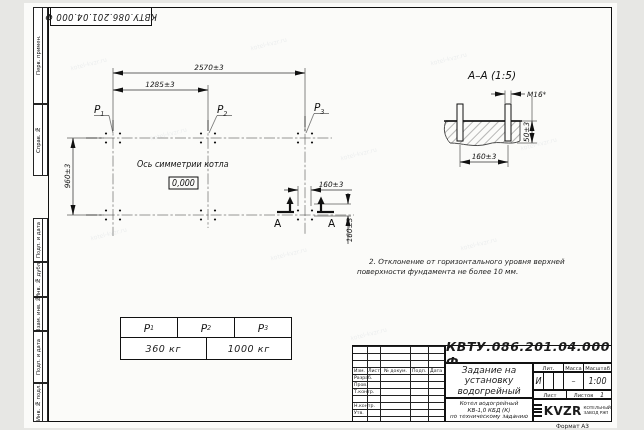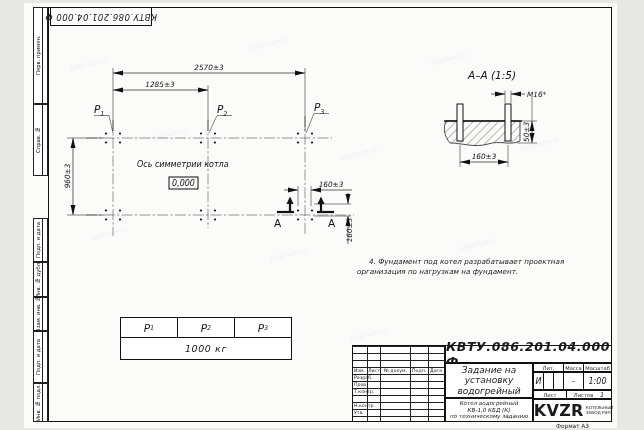--- a/index.html
+++ b/index.html
@@ -51,21 +51,21 @@
   .tb-lit-head div:last-child{border-right:none;}
   .tb-lit-val{left:533px;top:372px;width:79px;height:18px;display:flex;}
   .tb-lit-val div{border-right:1px solid #111;box-sizing:border-box;display:flex;align-items:center;justify-content:center;
       font-size:8px;font-style:italic;}
   .tb-lit-val div:last-child{border-right:none;}
   .tb-list-row{left:533px;top:390px;width:79px;height:9px;display:flex;font-size:5.2px;}
   .tb-list-row .c1{width:33px;border-right:1px solid #111;box-sizing:border-box;display:flex;align-items:center;justify-content:center;}
   .tb-list-row .c2{flex:1;display:flex;align-items:center;justify-content:space-evenly;}
   .tb-logo{left:533px;top:399px;width:79px;height:23px;display:flex;align-items:center;justify-content:center;gap:2px;}
   .logo-stripes{width:10px;height:13px;background:repeating-linear-gradient(180deg,#111 0 2px,#fff 2px 3.6px);}
-  .logo-name{font-weight:bold;font-size:16px;letter-spacing:.3px;}
+  .logo-name{font-weight:bold;font-size:12px;letter-spacing:.3px;}
   .logo-sub{font-size:4.2px;line-height:1.15;}
   .format{position:absolute;left:533px;top:422px;width:79px;height:8px;display:flex;align-items:center;justify-content:center;font-size:5.8px;}
   svg text{fill:#111;}
   .cl{stroke:#444;stroke-width:.55;stroke-dasharray:11 2.2 2.4 2.2;fill:none;}
   .ext{stroke:#222;stroke-width:.55;fill:none;}
   .dim{stroke:#222;stroke-width:.7;fill:none;}
   .thk{stroke:#111;stroke-width:2.2;fill:none;}
   .dtx{font:italic 7.3px "DejaVu Sans",sans-serif;}
   .dtx8{font:italic 8px "DejaVu Sans",sans-serif;}
   .plb{font:italic 10.5px "DejaVu Sans",sans-serif;}
@@ -246,39 +246,40 @@
     <text class="dtx" transform="translate(528.5,132) rotate(-90)" text-anchor="middle">50±3</text>
 
     <line class="ext" x1="460" y1="145" x2="460" y2="167"></line>
       <line class="ext" x1="508" y1="145" x2="508" y2="167"></line>
     <line class="dim" x1="460" y1="162" x2="508" y2="162" marker-start="url(#ah)" marker-end="url(#ah)"></line>
     <text class="dtx" x="484" y="159" text-anchor="middle">160±3</text>
   </g>
 </svg>
 
 <div class="notes">
-  <p>4. Фундамент под котел разрабатывает проектная организация по нагрузкам на фундамент.</p>
+  <p>2. Отклонение от горизонтального уровня верхней поверхности фундамента не более 10 мм.</p>
 </div>
 
 <div class="ltable">
   <div class="row hrow">
     <div class="cell">
         <span>P</span>
         <sub>1</sub>
       </div>
     <div class="cell">
         <span>P</span>
         <sub>2</sub>
       </div>
     <div class="cell">
         <span>P</span>
         <sub>3</sub>
       </div>
   </div>
   <div class="row vrow">
+    <div class="cell">360 кг</div>
     <div class="cell">1000 кг</div>
   </div>
 </div>
 
 <div class="tb tb-grid">
   <div class="v" style="left:14px"></div>
   <div class="v" style="left:27px"></div>
   <div class="v" style="left:57px"></div>
   <div class="v" style="left:75px"></div>
   <span class="t" style="left:1px;top:22px">Изм.</span>

